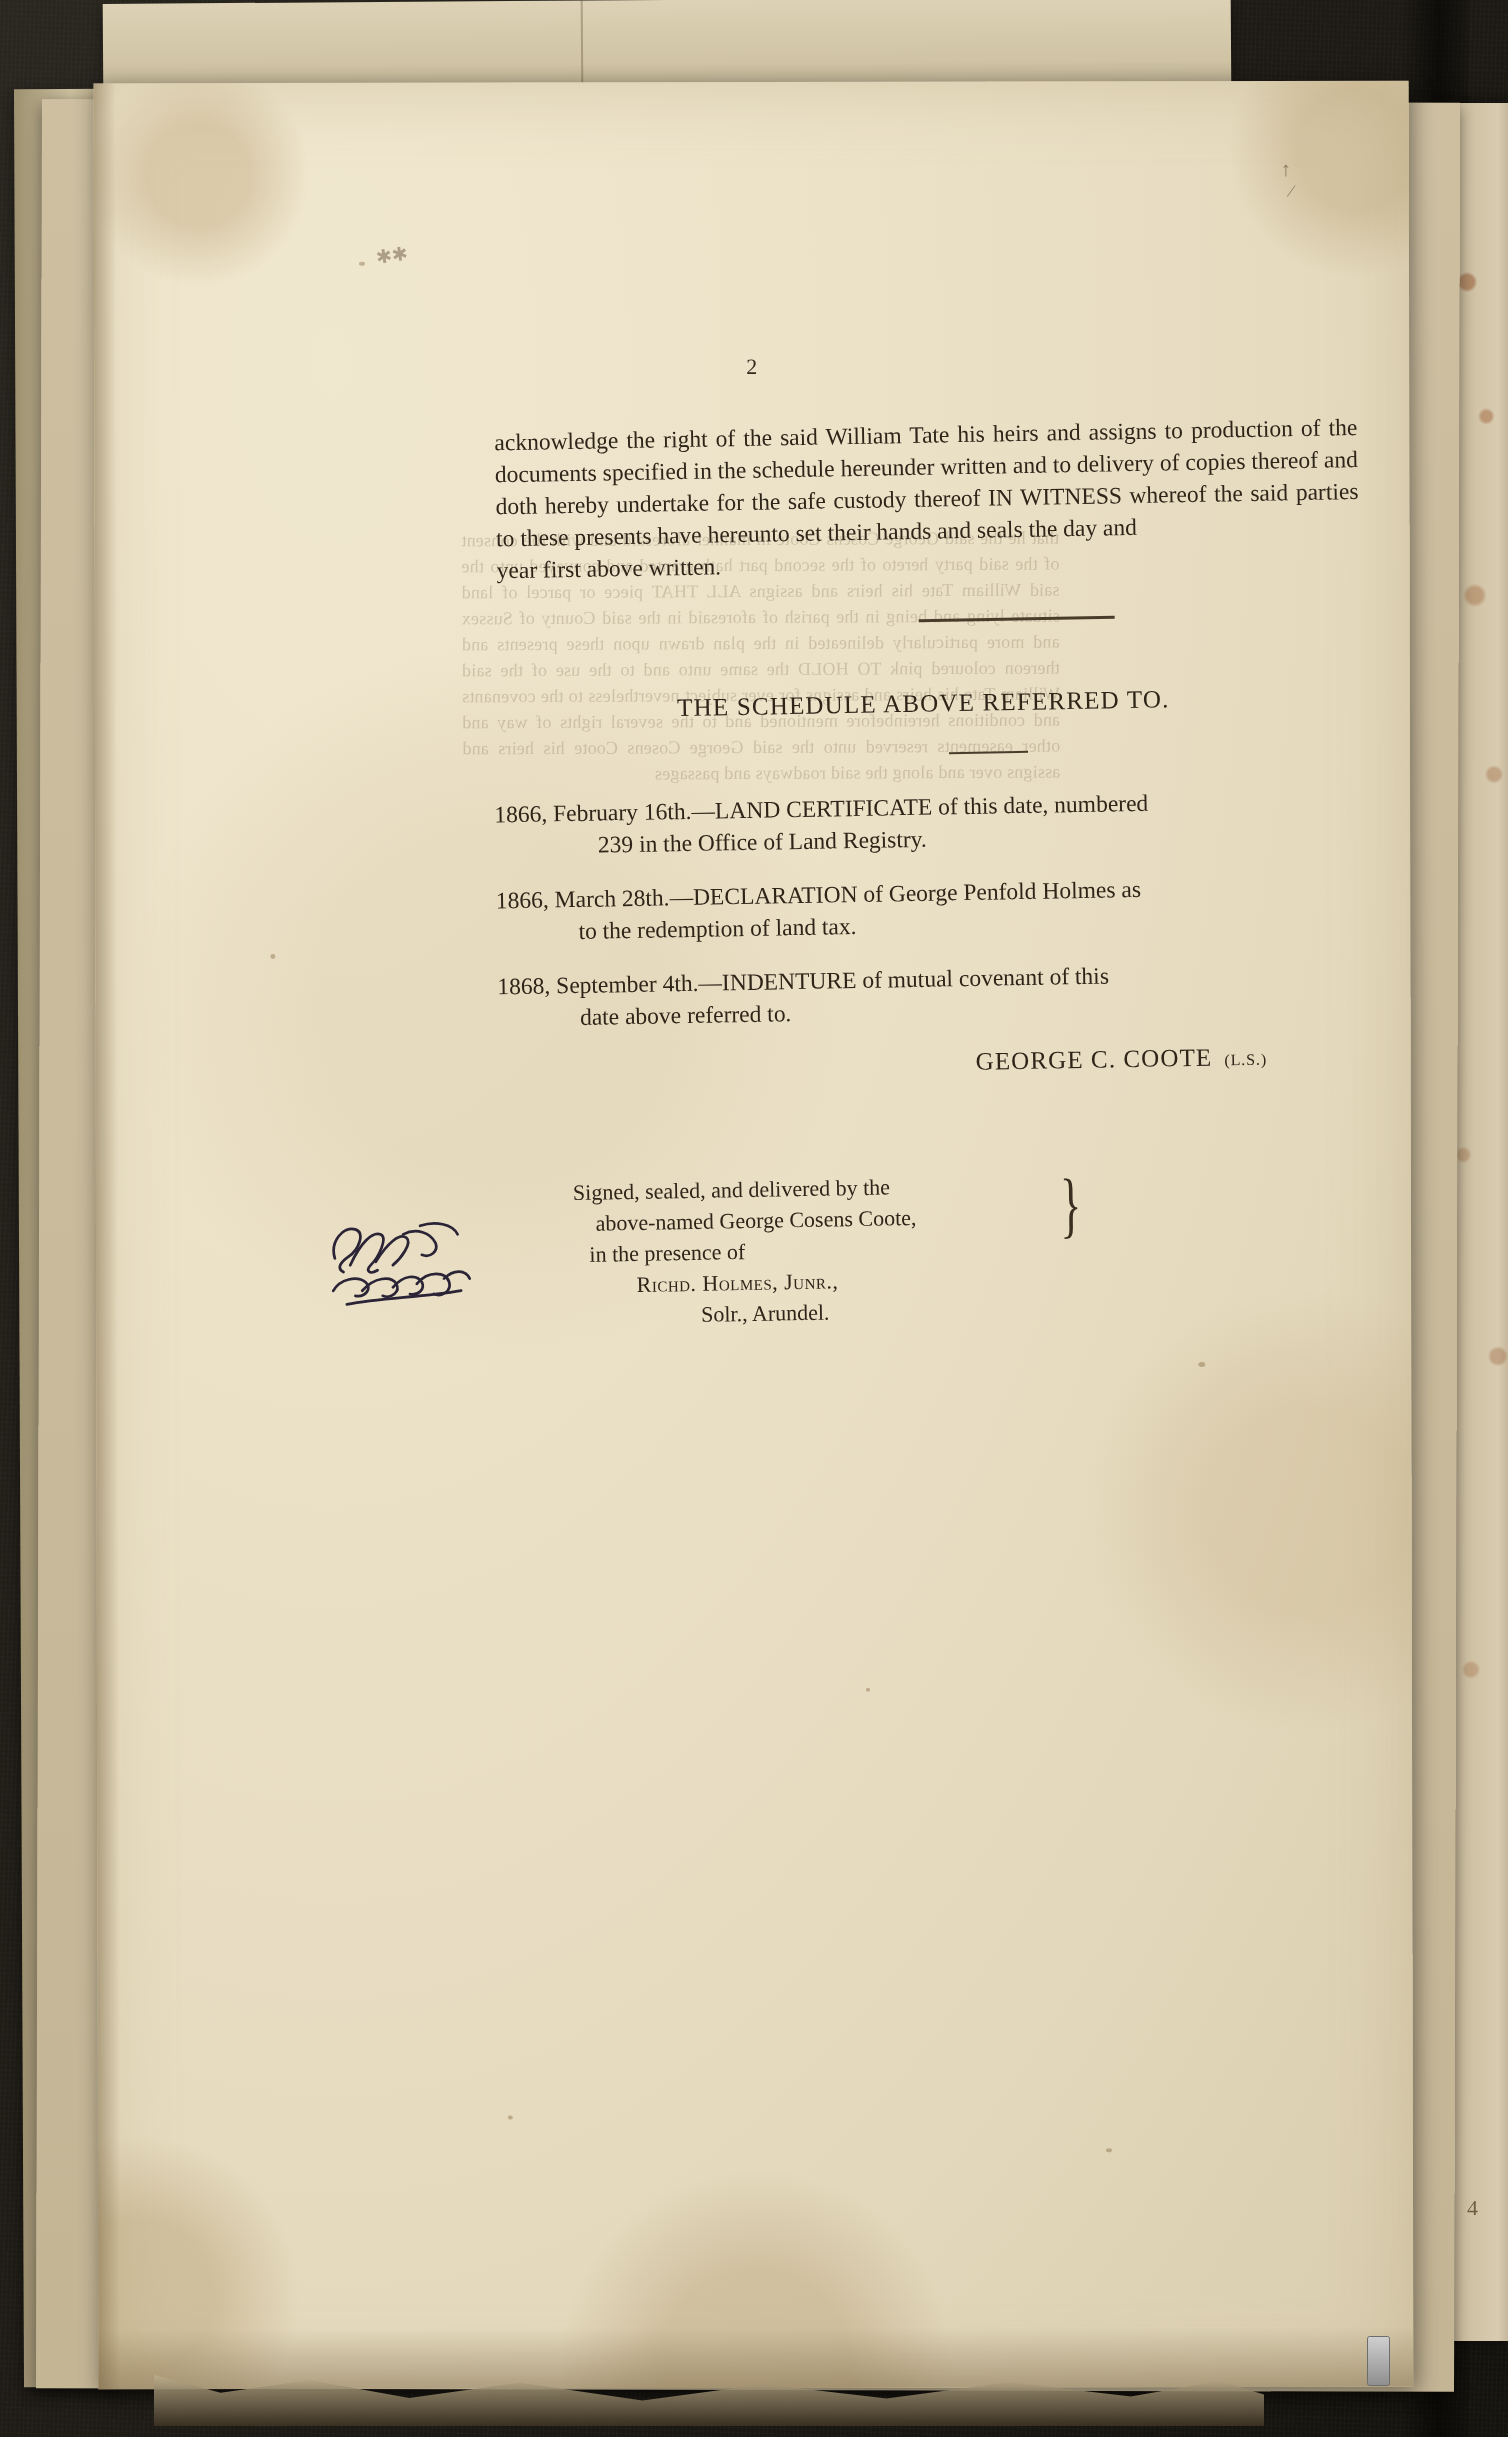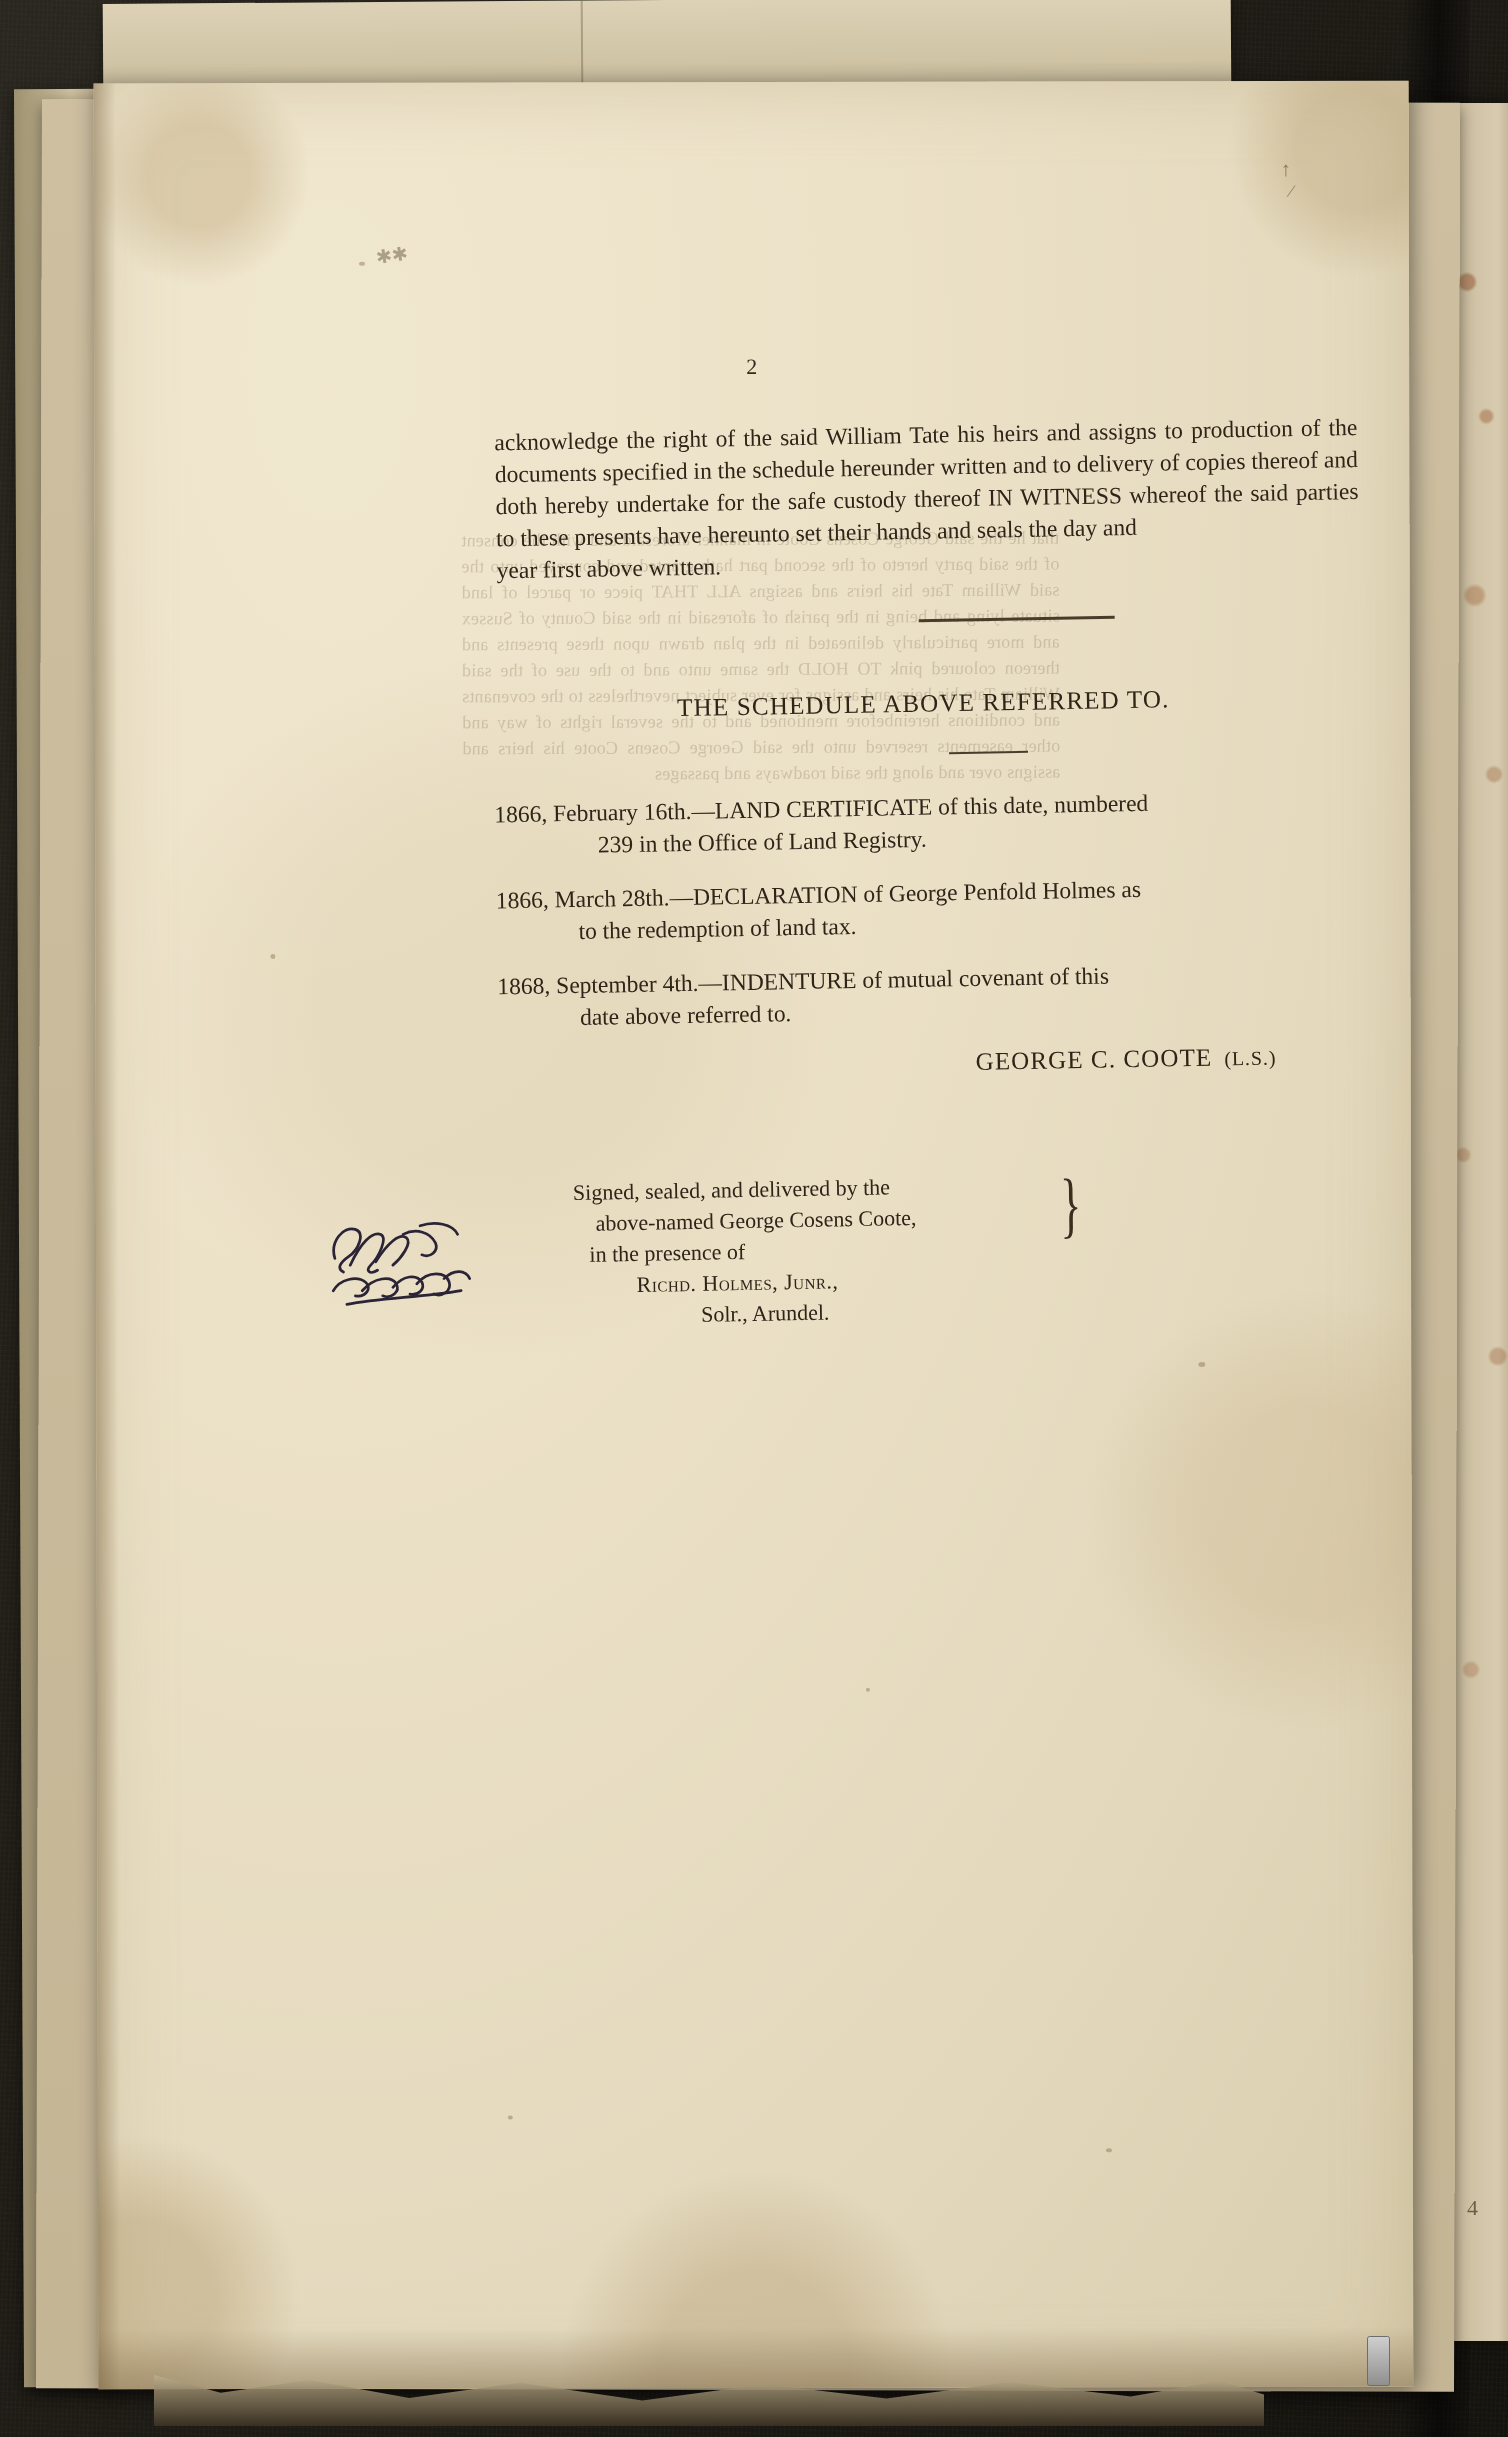--- a/index.html
+++ b/index.html
@@ -230,21 +230,21 @@
   .signature-line {
     position: absolute;
     left: 880px;
     top: 964px;
     font-size: 25px;
     letter-spacing: 1.1px;
     color: #2e2418;
     transform: rotate(-0.9deg);
   }
   .signature-line .ls {
-    font-size: 20px;
+    font-size: 16px;
     letter-spacing: 0.9px;
     margin-left: 12px;
   }
 
   .attest {
     position: absolute;
     left: 478px;
     top: 1092px;
     font-size: 22px;
     line-height: 31px;

